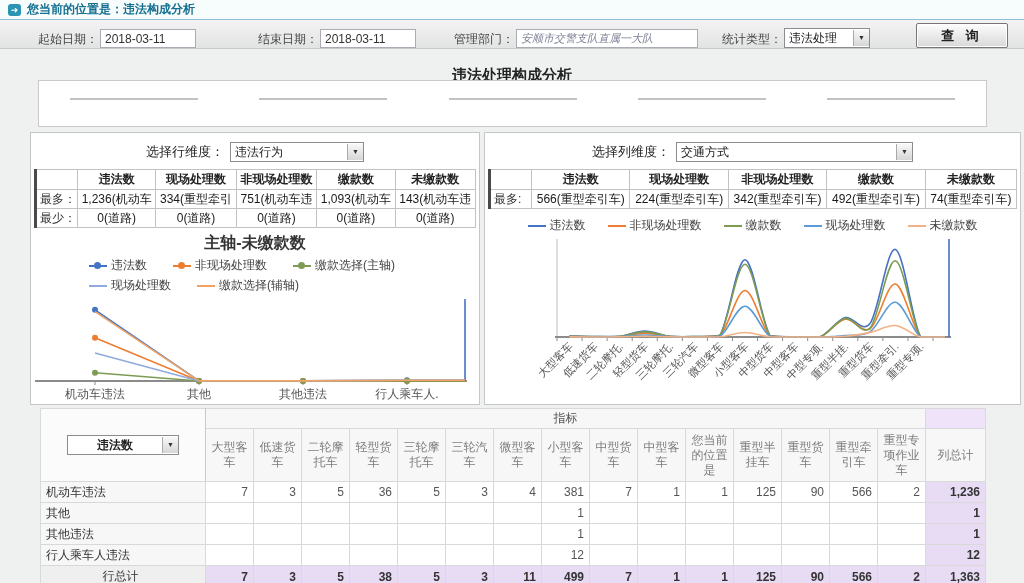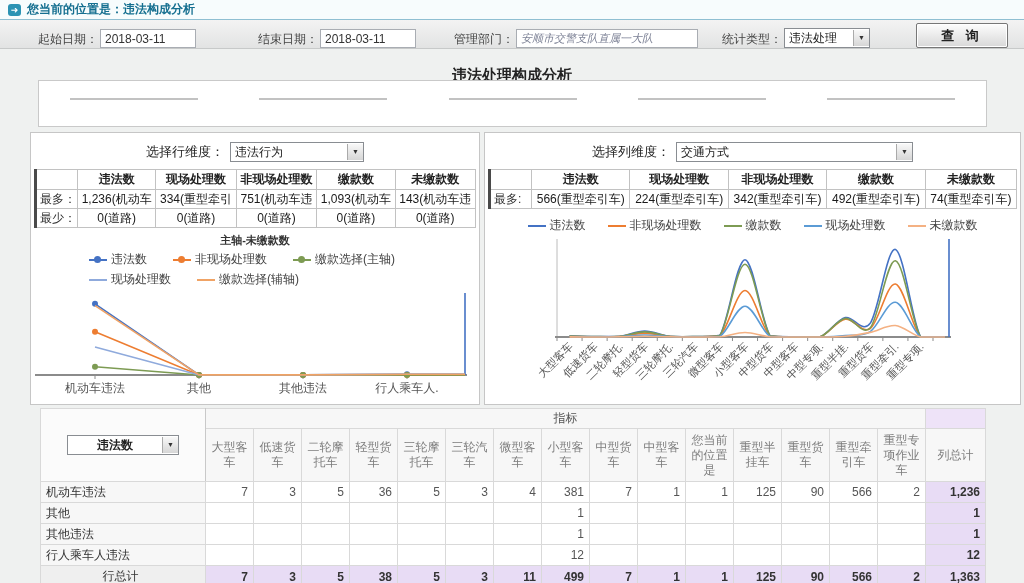--- a/index.html
+++ b/index.html
@@ -47,21 +47,21 @@
   .panel.left{top:132px;left:30px;width:448px;height:271px;}
   .panel.right{top:132px;left:484px;width:535px;height:271px;}
   .panel-header{height:26px;margin-top:6px;display:flex;justify-content:center;align-items:center;
     gap:6px;font-size:13px;color:#222;}
   table.minmax{border-collapse:collapse;width:calc(100% - 6px);margin:4px 3px 0 3px;
     font-size:12px;border-left:3px solid #4a4a4a;border-top:1px solid #b5b5b5;border-bottom:1px solid #b5b5b5;}
   table.minmax th{border:1px solid #c2c2c2;height:17px;font-weight:bold;color:#222;background:#fff;}
   table.minmax td{border:1px solid #c2c2c2;height:18px;text-align:center;color:#1a1a1a;
     white-space:nowrap;overflow:hidden;padding:0 1px;}
   table.minmax .rowlabel{width:36px;text-align:left;padding-left:3px;color:#333;}
-  .chart-title{margin-top:5px;text-align:center;font-size:11px;font-weight:bold;color:#333;}
+  .chart-title{margin-top:5px;text-align:center;font-size:16px;font-weight:bold;color:#333;}
   .legend{font-size:12px;color:#444;}
   .legend-left{margin:3px 0 0 58px;width:382px;display:flex;flex-wrap:wrap;column-gap:26px;row-gap:3px;}
   .legend-right{margin-top:8px;display:flex;justify-content:center;gap:22px;}
   .legend-item{display:inline-flex;align-items:center;gap:4px;cursor:pointer;white-space:nowrap;}
   .lg-mark{width:18px;height:2px;position:relative;flex:none;}
   .lg-dot{position:absolute;width:7px;height:7px;border-radius:50%;left:5px;top:-2.5px;}
   .chart{margin-top:1px;}
   
   .bottom-table-wrap{position:absolute;top:408px;left:40px;width:945px;}
   table.pivot{border-collapse:collapse;table-layout:fixed;width:100%;background:#fff;

